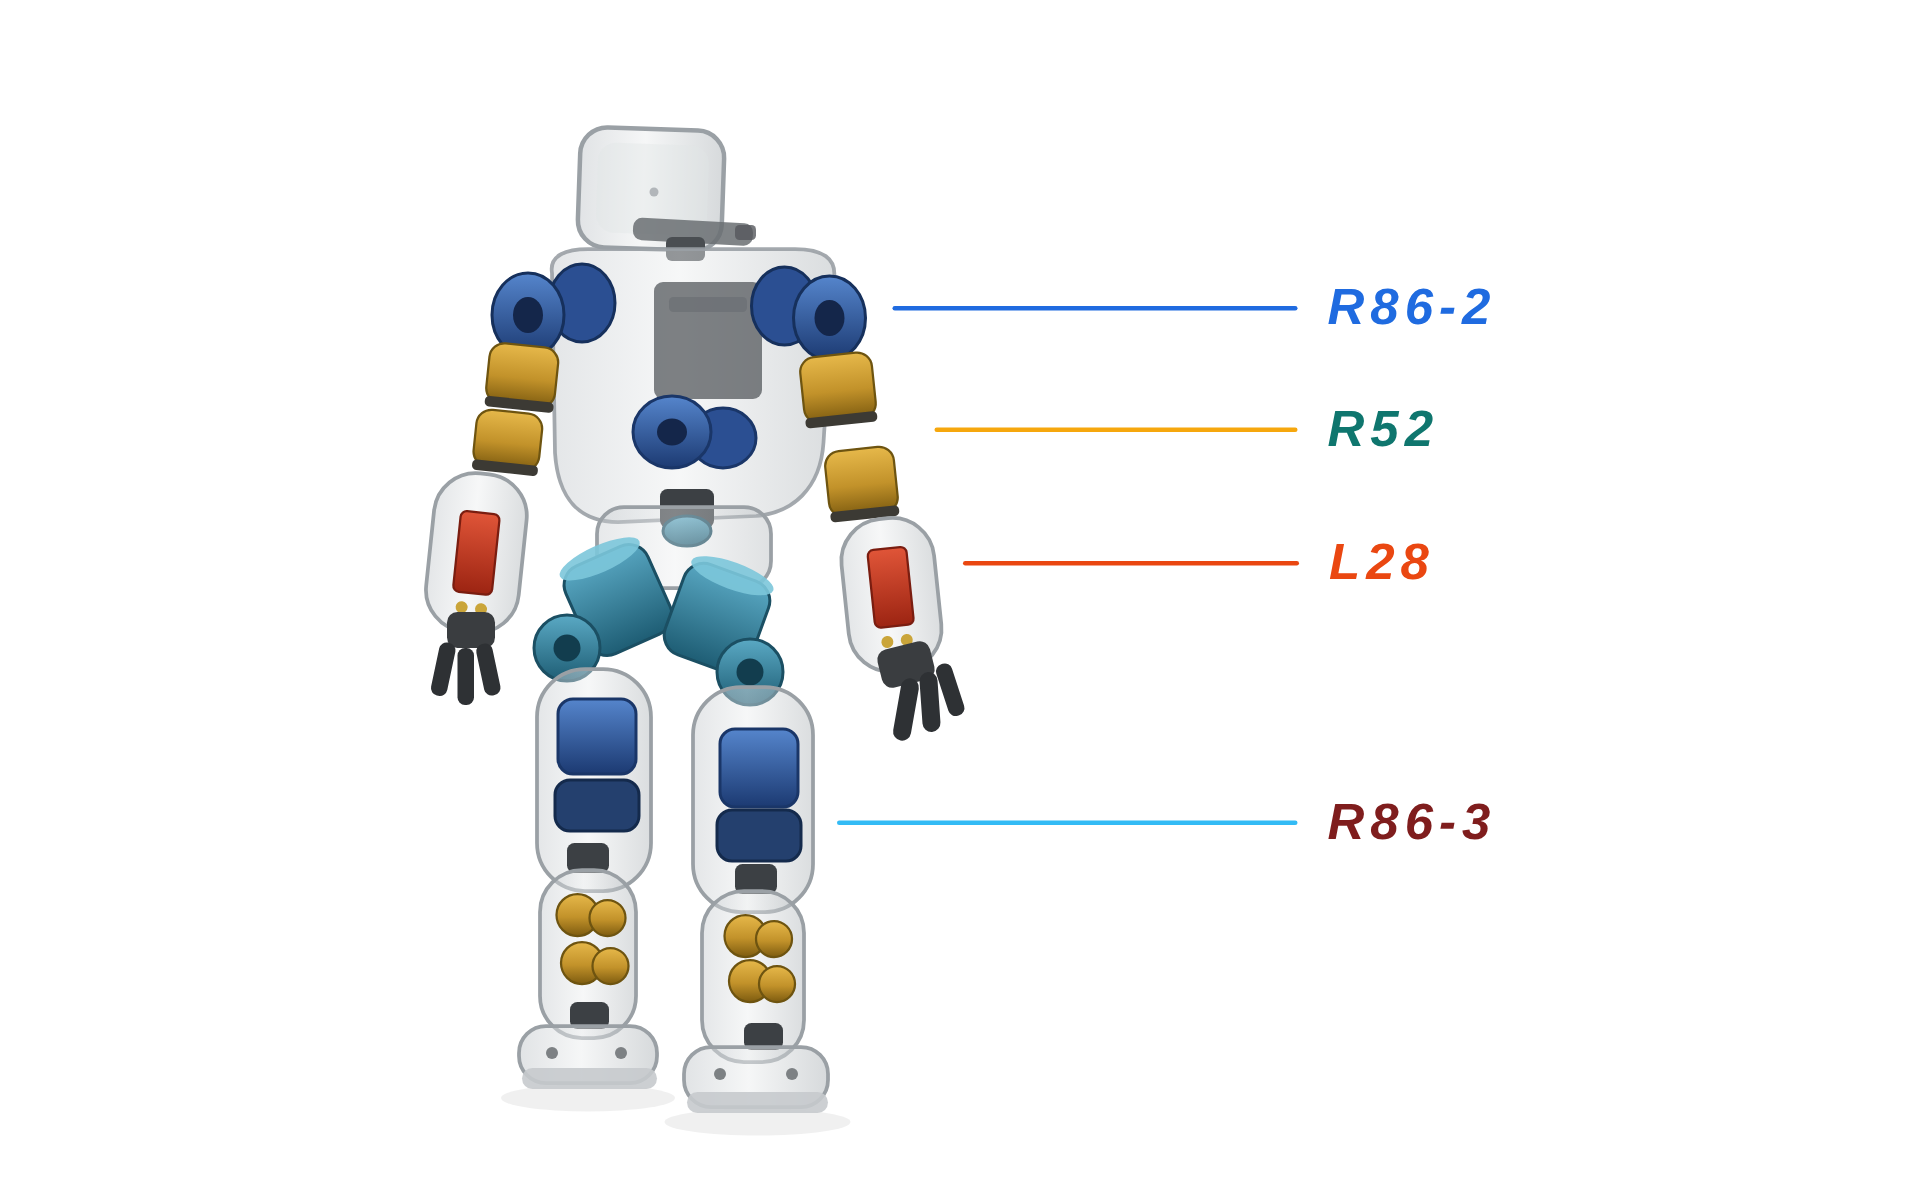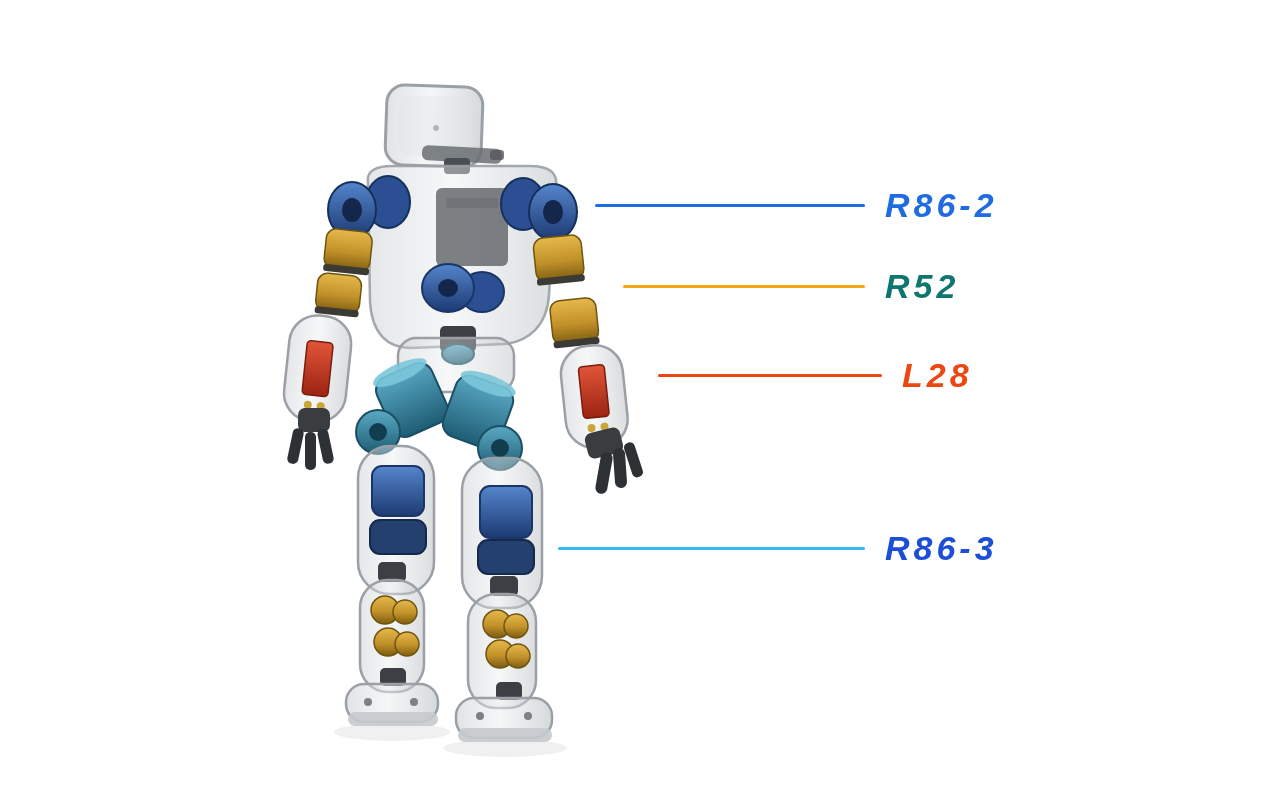--- a/index.html
+++ b/index.html
@@ -195,23 +195,23 @@
   <div class="callout" style="left:595px; top:183px;">
     <span class="line" style="width: 270px; background: rgb(31, 107, 224);"></span>
     <span class="tag" style="color: rgb(31, 107, 224);">R86-2</span>
   </div>
 
   <div class="callout" style="left:623px; top:264px;">
     <span class="line" style="width: 242px; background: rgb(246, 167, 13);"></span>
     <span class="tag" style="color: #0f766e;">R52</span>
   </div>
 
-  <div class="callout" style="left:658px; top:353px;">
+  <div class="callout" style="left:642px; top:353px;">
     <span class="line" style="width: 224px; background: rgb(234, 71, 17);"></span>
     <span class="tag" style="color: rgb(234, 71, 17);">L28</span>
   </div>
 
   <div class="callout" style="left:558px; top:526px;">
     <span class="line" style="width: 307px; background: rgb(51, 187, 245);"></span>
-    <span class="tag" style="color: #1d4ed8;">R86-3</span>
+    <span class="tag" style="color: #7f1d1d;">R86-3</span>
   </div>
 
 </div>
 
 </body></html>

